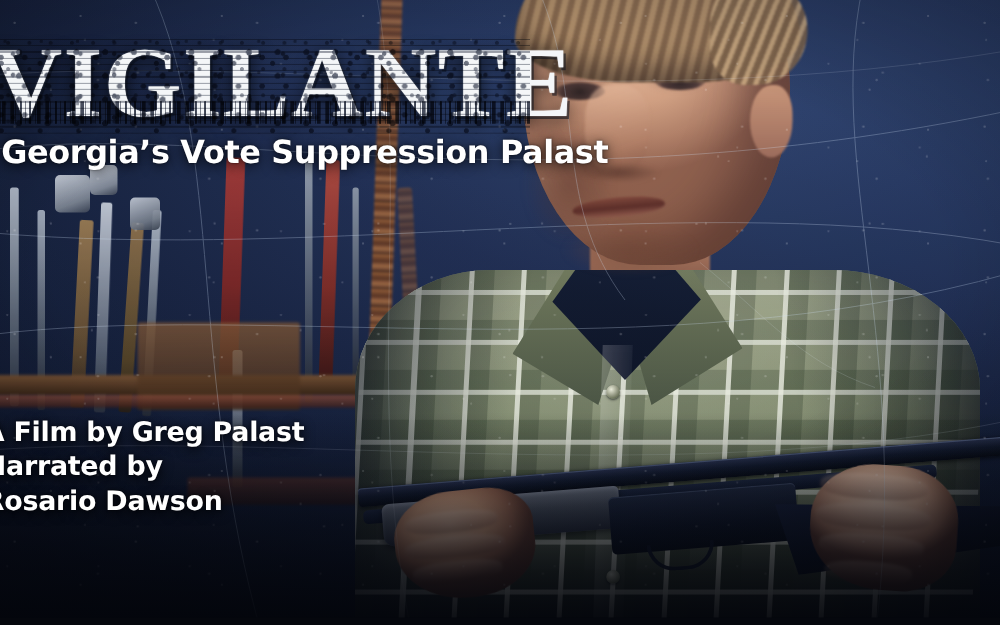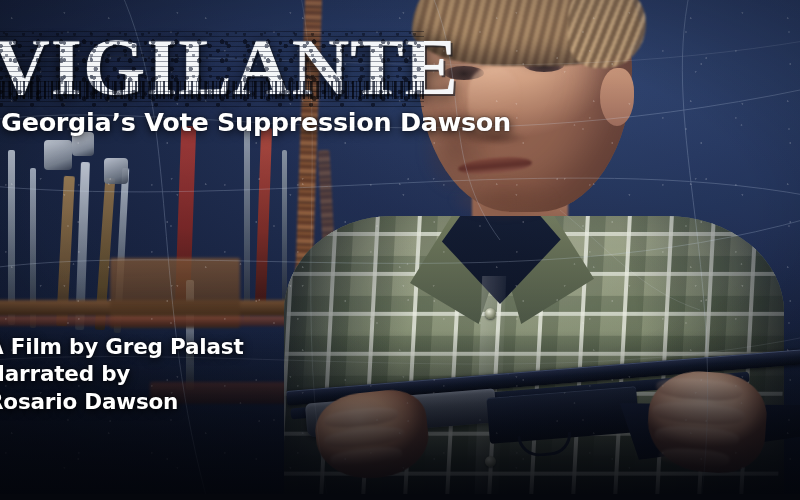--- a/index.html
+++ b/index.html
@@ -473,21 +473,21 @@
       <path d="M560 210 C 610 250, 640 290, 700 310"></path>
     </g>
   </svg>
   <div class="grain"></div>
   <div class="bluetint"></div>
   <div class="bg-vignette"></div>
   <div class="bg-bottomfade"></div>
 
   <div class="titleblock">
     <div class="main-title">VIGILANTE</div>
-    <div class="subtitle">Georgia’s Vote Suppression Dawson</div>
+    <div class="subtitle">Georgia’s Vote Suppression Palast</div>
   </div>
 
   <div class="credits">
     <div class="credit-line">A Film by Greg Palast</div>
     <div class="credit-line">Narrated by</div>
     <div class="credit-line">Rosario Dawson</div>
   </div>
 
   <div class="bottom-bar"></div>
 </div>

